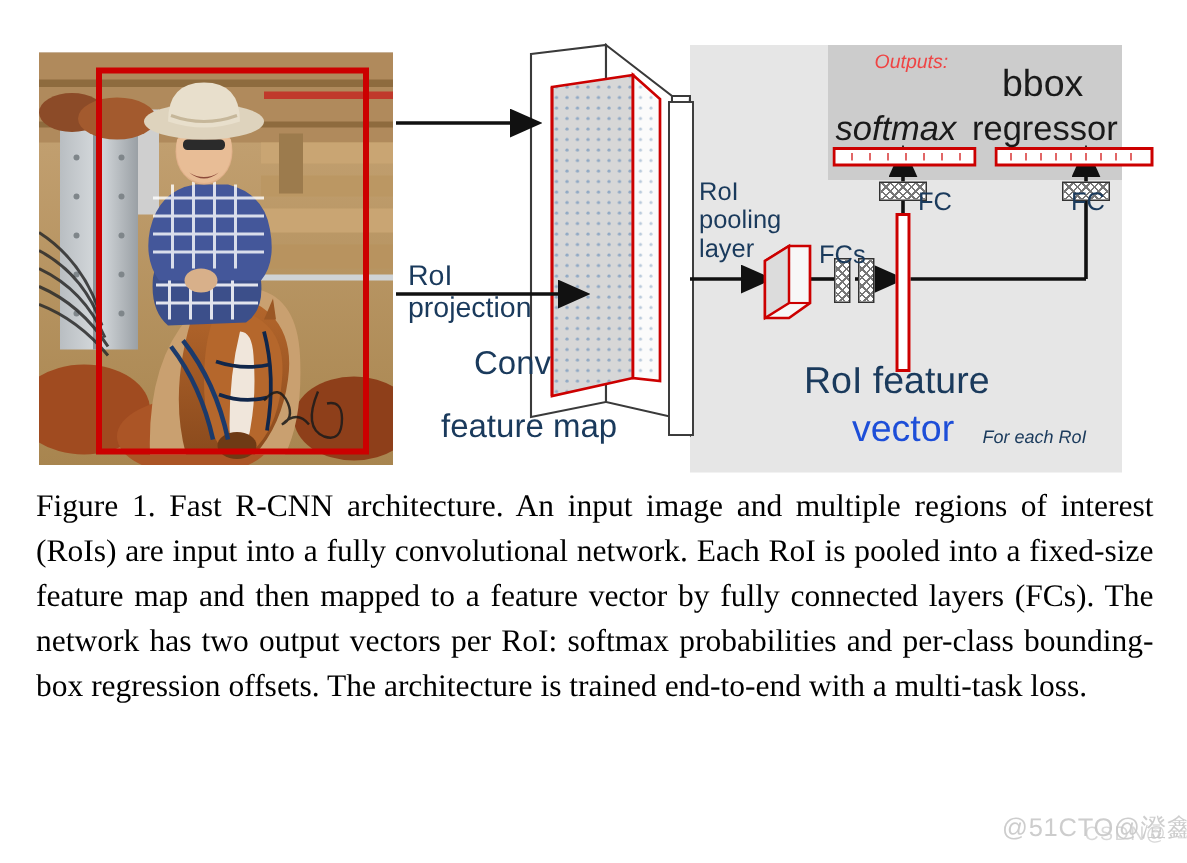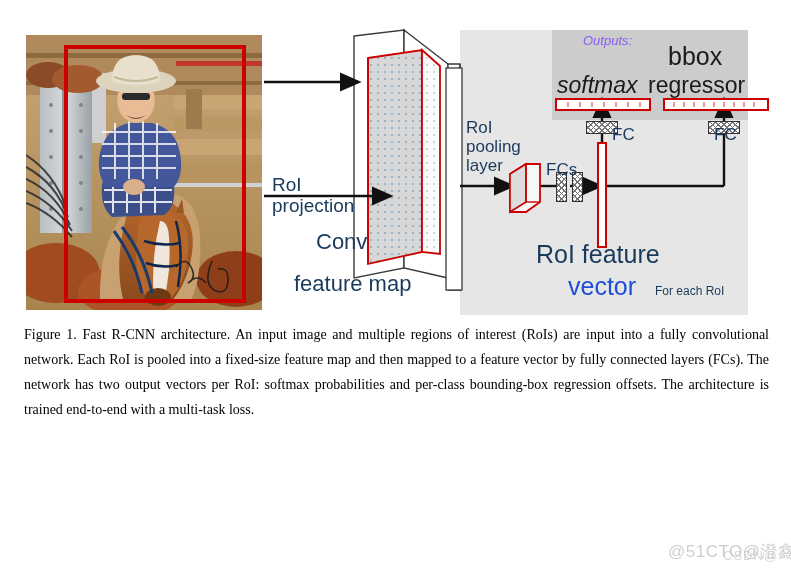--- a/index.html
+++ b/index.html
@@ -36,27 +36,27 @@
 
   
   .lbl{position:absolute;color:#1f1f1f;white-space:pre;line-height:1.12;}
 
   #lbl-deep{left:272px;top:60px;font-size:19px;color:#1a3a5c;}
   #lbl-roiproj{left:272px;top:174px;font-size:19px;color:#1a3a5c;}
   #lbl-conv{left:316px;top:230px;font-size:22px;color:#1a3a5c;}
   #lbl-featmap{left:294px;top:272px;font-size:22px;color:#1a3a5c;}
   #lbl-roipool{left:466px;top:118px;font-size:17px;color:#1a3a5c;}
   #lbl-fcs{left:546px;top:160px;font-size:17px;color:#1a3a5c;}
-  #lbl-outputs{left:583px;top:34px;font-size:13px;font-style:italic;color:#8b5cf6;}
+  #lbl-outputs{left:583px;top:34px;font-size:13px;font-style:italic;color:#ef4444;}
   #lbl-bbox{left:668px;top:42px;font-size:25px;color:#1a1a1a;}
   #lbl-softmax{left:557px;top:73px;font-size:23px;color:#1a1a1a;font-style:italic;}
   #lbl-regressor{left:648px;top:73px;font-size:23px;color:#1a1a1a;}
   #lbl-roifeat{left:536px;top:240px;font-size:25px;color:#1a3a5c;}
   #lbl-vector{left:568px;top:272px;font-size:25px;color:#1d4ed8;}
-  #lbl-foreach{left:655px;top:285px;font-size:12px;color:#1a3a5c;}
+  #lbl-foreach{left:655px;top:285px;font-size:12px;font-style:italic;color:#1a3a5c;}
   #lbl-fc1{left:612px;top:125px;font-size:17px;color:#1a3a5c;}
   #lbl-fc2{left:714px;top:125px;font-size:17px;color:#1a3a5c;}
 
   
   #slab{position:absolute;left:348px;top:28px;width:130px;height:265px;}
 
   
   .vecbar{
     position:absolute;border:2px solid #cc0000;background:#ffffff;
     box-sizing:border-box;
@@ -71,21 +71,21 @@
     background:
       repeating-linear-gradient(45deg, #555 0 1px, transparent 1px 4px),
       repeating-linear-gradient(-45deg, #555 0 1px, transparent 1px 4px);
     opacity:.8;
   }
 
   
   #caption{
     position:absolute;left:24px;top:322px;width:745px;
     font-family:"Liberation Serif", serif;
-    font-size:14px;line-height:25px;color:#000000;
+    font-size:21px;line-height:30px;color:#000000;
     text-align:justify;
   }
 
   
   .wm{position:absolute;color:#bdbdbd;white-space:nowrap;pointer-events:none;}
   #wm1{left:668px;top:540px;font-size:17px;letter-spacing:.5px;opacity:.75;}
   #wm2{left:723px;top:548px;font-size:13px;letter-spacing:1px;opacity:.7;color:#c9c9c9;}
 </style>
 </head>
 <body>

